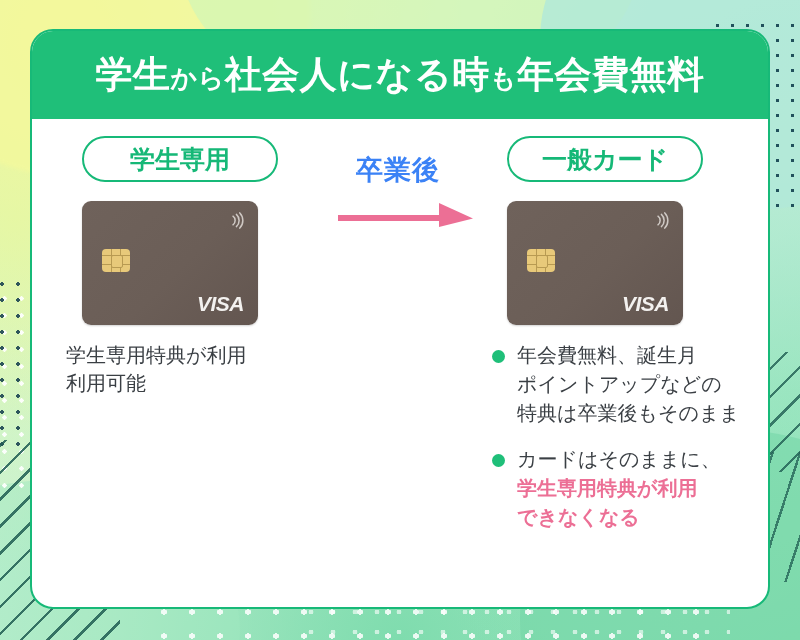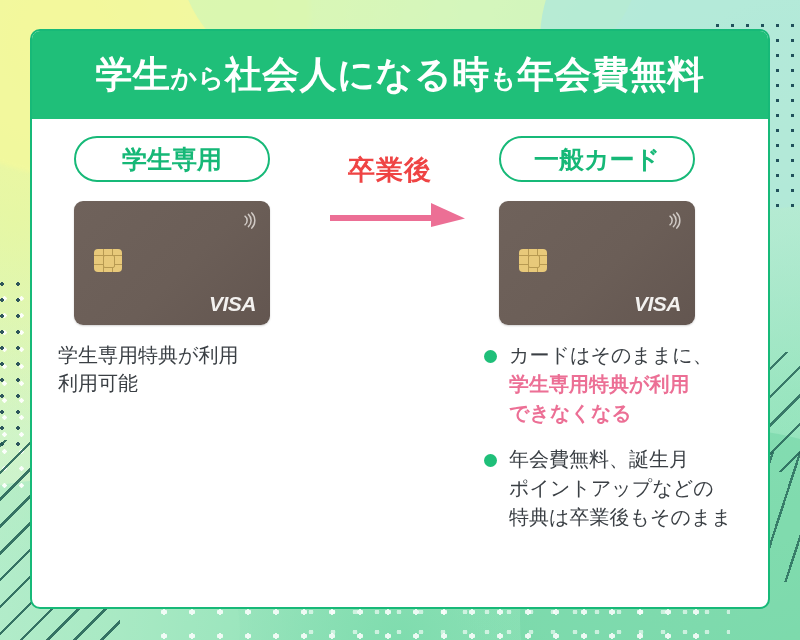--- a/index.html
+++ b/index.html
@@ -151,21 +151,21 @@
 
   
   #panel {
     position: absolute;
     left: 30px;
     top: 29px;
     width: 740px;
     height: 580px;
     background: #ffffff;
     border: 2px solid #17b978;
-    border-radius: 10px;
+    border-radius: 23px;
     box-sizing: border-box;
     overflow: hidden;
   }
 
   #panel-header {
     height: 90px;
     background: #1fbf79;
     display: flex;
     align-items: center;
     justify-content: center;
@@ -181,20 +181,21 @@
     line-height: 1;
   }
   #panel-header-title .sm {
     font-size: 26px;
   }
 
   #panel-body {
     position: relative;
     height: 486px;
     padding: 8px;
+    margin-left: 8px;
   }
 
   
   .col {
     position: absolute;
     top: 0;
   }
   .col-left  { left: 24px;  width: 260px; }
   .col-right { left: 449px; width: 290px; }
 
@@ -219,21 +220,21 @@
     display: flex;
     justify-content: center;
     width: 232px;
     margin-top: 17px;
   }
   .col-right .badge-wrap { width: 232px; }
 
   
   .card-graphic {
     position: relative;
-    width: 196px;
+    width: 176px;
     height: 124px;
     margin-top: 19px;
     margin-left: 18px;
     border-radius: 9px;
     background: linear-gradient(135deg, #6f625b 0%, #6b5e57 55%, #635650 100%);
     box-shadow: 0 1px 2px rgba(0,0,0,.18);
   }
   .card-chip {
     position: absolute;
     left: 20px;
@@ -322,21 +323,21 @@
     position: absolute;
     left: 298px;
     top: 38px;
     width: 135px;
     height: 100px;
   }
   #arrow-label {
     position: absolute;
     left: 18px;
     top: 0;
-    color: #ef4444;
+    color: #3b82f6;
     font-size: 27px;
     font-weight: bold;
     letter-spacing: 1px;
     white-space: nowrap;
     line-height: 1;
   }
   #arrow-shape {
     position: absolute;
     left: 0;
     top: 44px;
@@ -418,28 +419,28 @@
               <path d="M6.4 2.4 A8.2 8.2 0 0 1 6.4 14.6"></path>
               <path d="M9.8 0.9 A11 11 0 0 1 9.8 16.1"></path>
             </g>
           </svg>
           <div class="card-visa">VISA</div>
         </div>
 
         <div class="bullets">
           <div class="bullet-item">
             <span class="bullet-dot"></span>
+            <span class="bullet-line txt-dark">年会費無料、誕生月
+ポイントアップなどの
+特典は卒業後もそのまま</span>
+          </div>
+          <div class="bullet-item">
+            <span class="bullet-dot"></span>
             <span class="bullet-line txt-dark">カードはそのままに、</span>
             <span class="bullet-line txt-pink">学生専用特典が利用
 できなくなる</span>
           </div>
-          <div class="bullet-item">
-            <span class="bullet-dot"></span>
-            <span class="bullet-line txt-dark">年会費無料、誕生月
-ポイントアップなどの
-特典は卒業後もそのまま</span>
-          </div>
         </div>
       </div>
 
     </div>
   </div>
 </div>
 
 </body></html>

